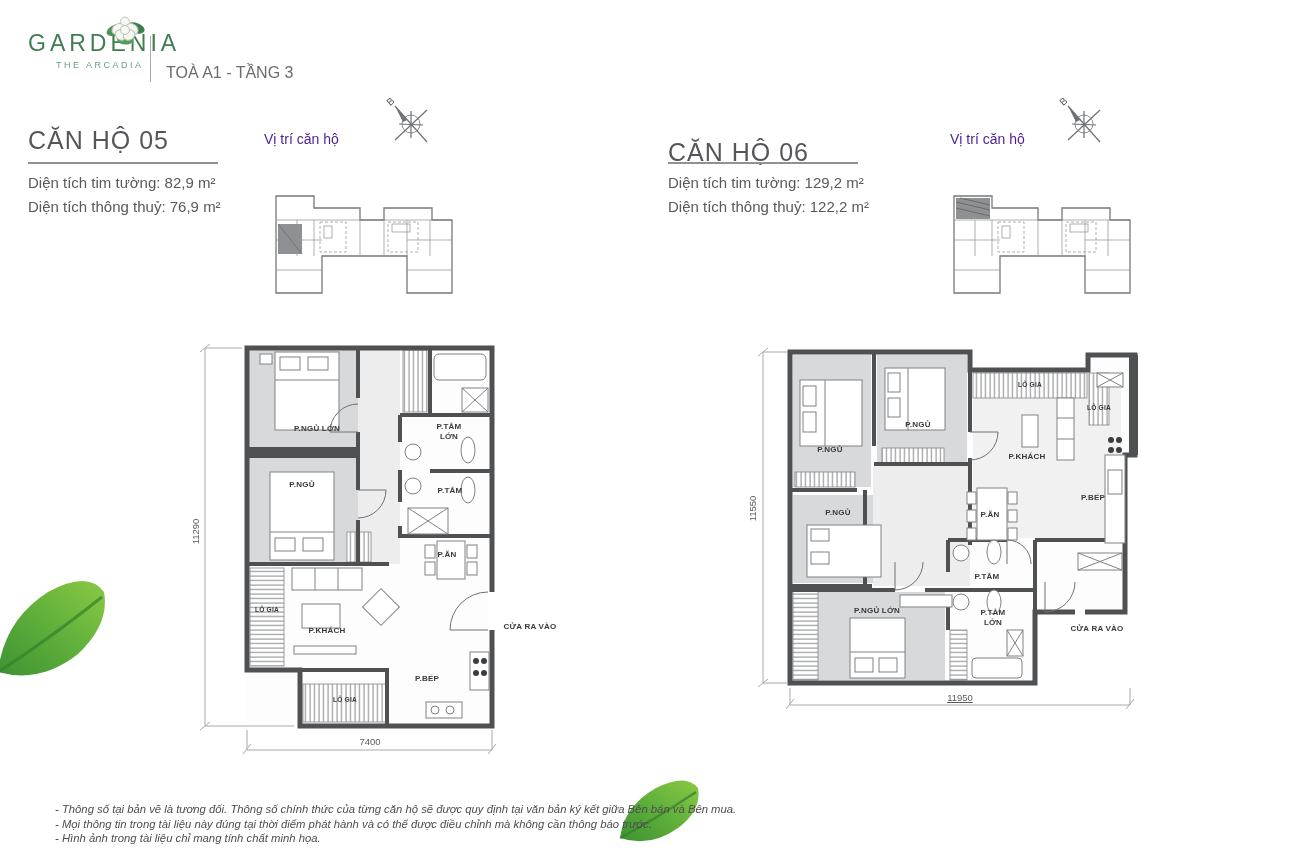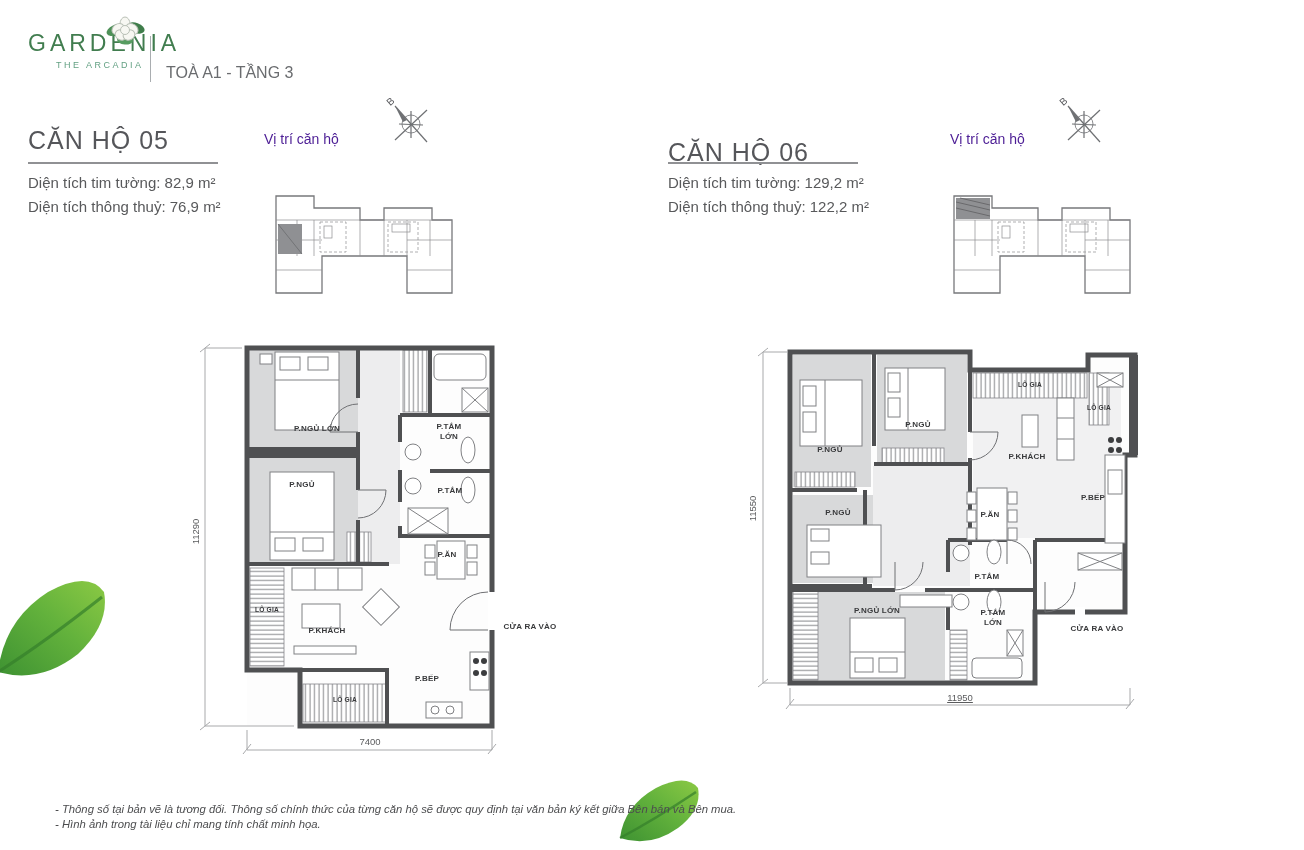--- a/index.html
+++ b/index.html
@@ -451,16 +451,17 @@
           <stop offset="0.55" stop-color="#63b23c"></stop>
           <stop offset="1" stop-color="#8bc944"></stop>
       </linearGradient>
     </defs>
     <path d="M6,62 Q10,30 42,12 Q72,-3 84,12 Q88,34 64,52 Q36,72 6,62 Z" fill="url(#leafg2)"></path>
     <path d="M6,62 Q40,44 82,16" stroke="#357f2b" stroke-width="2.5" fill="none" opacity="0.7"></path>
   </svg>
 
   <div class="abs footnotes">
     <div>- Thông số tại bản vẽ là tương đối. Thông số chính thức của từng căn hộ sẽ được quy định tại văn bản ký kết giữa Bên bán và Bên mua.</div>
+    <div>- Mọi thông tin trong tài liệu này đúng tại thời điểm phát hành và có thể được điều chỉnh mà không cần thông báo trước.</div>
     <div>- Hình ảnh trong tài liệu chỉ mang tính chất minh họa.</div>
   </div>
 
 </div>
 
 </body></html>

